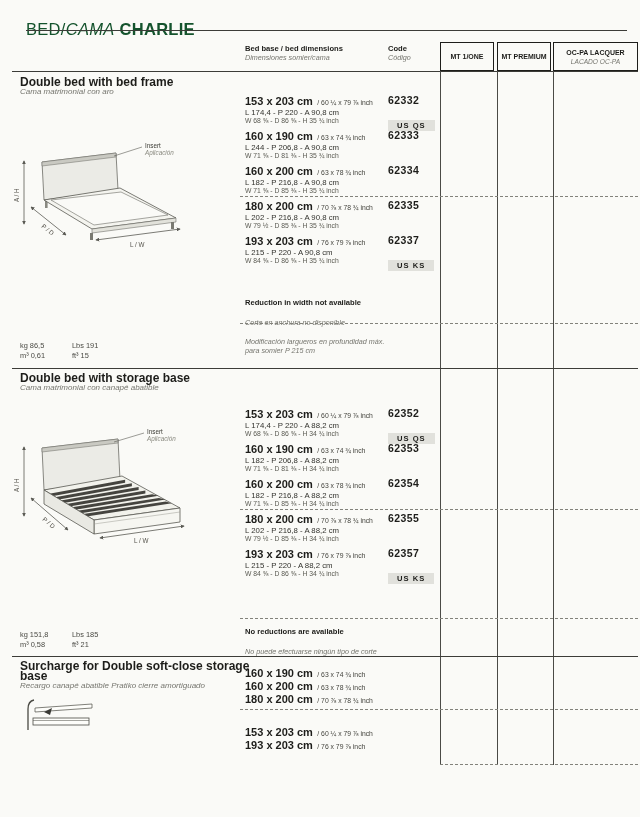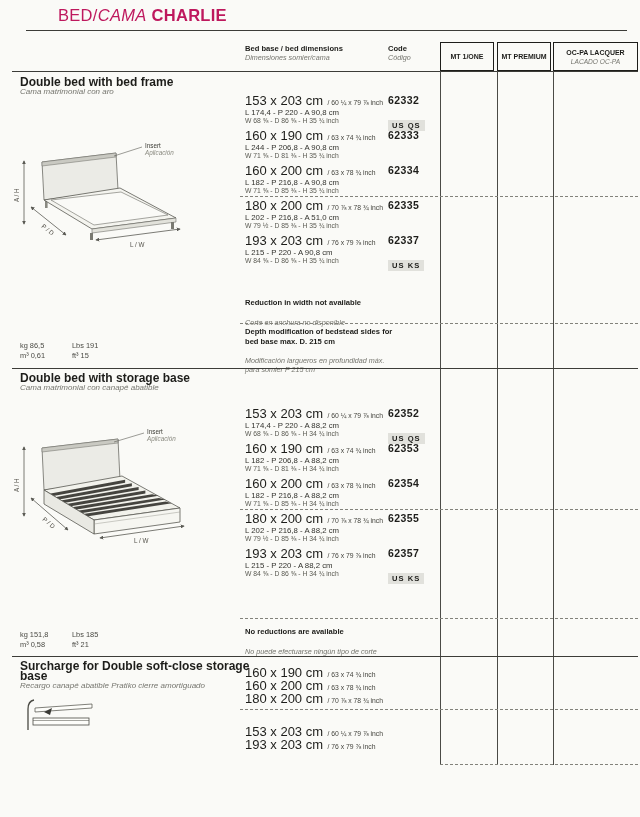--- a/index.html
+++ b/index.html
@@ -1,19 +1,19 @@
 <!DOCTYPE html>
 <html><head>
 <meta charset="utf-8">
 <style>
   html,body{margin:0;padding:0;}
   body{background:#e8e8e8;font-family:"Liberation Sans", sans-serif;}
   .page{position:relative;width:640px;height:817px;background:#fafaf7;margin:0 auto;overflow:hidden;color:#2a2a26;}
   
-  .title{position:absolute;left:26px;top:6px;font-size:16.5px;letter-spacing:.3px;color:#be185d;margin-left:32px;}
+  .title{position:absolute;left:26px;top:20px;font-size:16.5px;letter-spacing:.3px;color:#14532d;}
   .title .t-italic{font-style:italic;}
   .title .t-bold{font-weight:bold;font-style:normal;}
   .rule{position:absolute;height:1px;background:#3c3c38;}
   .rule-title{left:26px;right:13px;top:30px;}
   .rule-header{left:12px;right:2px;top:71px;}
   .rule-sec2{left:12px;right:2px;top:368px;}
   .rule-sec3{left:12px;right:2px;top:656px;}
   
   .hdr-en{font-weight:bold;font-size:7.6px;color:#1d1d1a;line-height:9px;}
   .hdr-es{font-style:italic;font-size:7.2px;color:#75756e;line-height:9px;}
@@ -34,28 +34,28 @@
   .dash-wide{left:240px;width:398px;}
   .dash-right{left:440px;width:198px;}
   
   .sec-head{position:absolute;left:20px;width:220px;}
   .sec-head .en{font-weight:bold;font-size:12px;color:#1d1d1a;line-height:10px;}
   .sec-head .es{font-style:italic;font-size:8px;color:#75756e;line-height:10px;}
   
   .rows{position:absolute;left:245px;width:195px;}
   .dim-row{position:relative;margin-bottom:7px;height:28px;}
   .size-line{line-height:11px;white-space:nowrap;}
-  .size-cm{font-weight:normal;font-size:13px;color:#1d1d1a;}
+  .size-cm{font-weight:bold;font-size:11px;color:#1d1d1a;}
   .size-inch{font-size:6.8px;color:#45453f;}
   .dims-cm{font-size:7.8px;color:#33332e;line-height:9px;white-space:nowrap;}
   .dims-inch{font-size:6.8px;color:#5a5a52;line-height:8px;white-space:nowrap;}
   .code-wrap{position:absolute;left:143px;top:1px;width:60px;}
   .code{font-weight:bold;font-size:10.5px;color:#1d1d1a;letter-spacing:.4px;line-height:11px;}
   .badge{display:inline-block;margin-top:14px;background:#e1e1dc;color:#1d1d1a;font-weight:bold;
-         font-size:7.6px;padding:1px 4px;letter-spacing:1px;line-height:9px;}
+         font-size:7.6px;padding:1px 9px;letter-spacing:1px;line-height:9px;}
   
   .note{position:absolute;left:245px;width:170px;}
   .note .en{font-weight:bold;font-size:7.6px;color:#1d1d1a;line-height:9.5px;}
   .note .es{font-style:italic;font-size:7.2px;color:#75756e;line-height:9px;margin-top:10px;}
   
   .weight{position:absolute;left:20px;font-size:7.4px;color:#4a4a44;line-height:10px;}
   .weight .c1{display:inline-block;width:52px;}
   
   .mini-rows{position:absolute;left:245px;width:200px;}
   .mini-row{line-height:10px;white-space:nowrap;}
@@ -177,21 +177,21 @@
           <div class="code">62334</div>
 
         </div>
       </div>
 
       <div class="dim-row">
         <div class="size-line">
           <span class="size-cm">180 x 200 cm</span>
           <span class="size-inch">/ 70 ⅞ x 78 ¾ inch</span>
         </div>
-        <div class="dims-cm">L 202 - P 216,8 - A 51,0 cm</div>
+        <div class="dims-cm">L 202 - P 216,8 - A 90,8 cm</div>
         <div class="dims-inch">W 79 ½ - D 85 ⅜ - H 35 ¾ inch</div>
         <div class="code-wrap">
           <div class="code">62335</div>
 
         </div>
       </div>
 
       <div class="dim-row">
         <div class="size-line">
           <span class="size-cm">193 x 203 cm</span>
@@ -209,21 +209,20 @@
   <div class="dash dash-wide" style="top:196px"></div>
 
   <div class="note" style="top:298px">
     <div class="en">Reduction in width not available</div>
     <div class="es">Corte en anchura no disponible</div>
   </div>
 
   <div class="dash dash-wide" style="top:323px"></div>
 
   <div class="note" style="top:327px;width:155px">
-    <div class="en">Depth modification of bedstead sides for bed base max. D. 215 cm</div>
     <div class="es">Modificación largueros en profundidad máx. para somier P 215 cm</div>
   </div>
 
   <div class="weight" style="top:341px">
     <div><span class="c1">kg 86,5</span><span>Lbs 191</span></div>
     <div><span class="c1">m³ 0,61</span><span>ft³ 15</span></div>
   </div>
 
   <div class="rule rule-sec2"></div>
 

